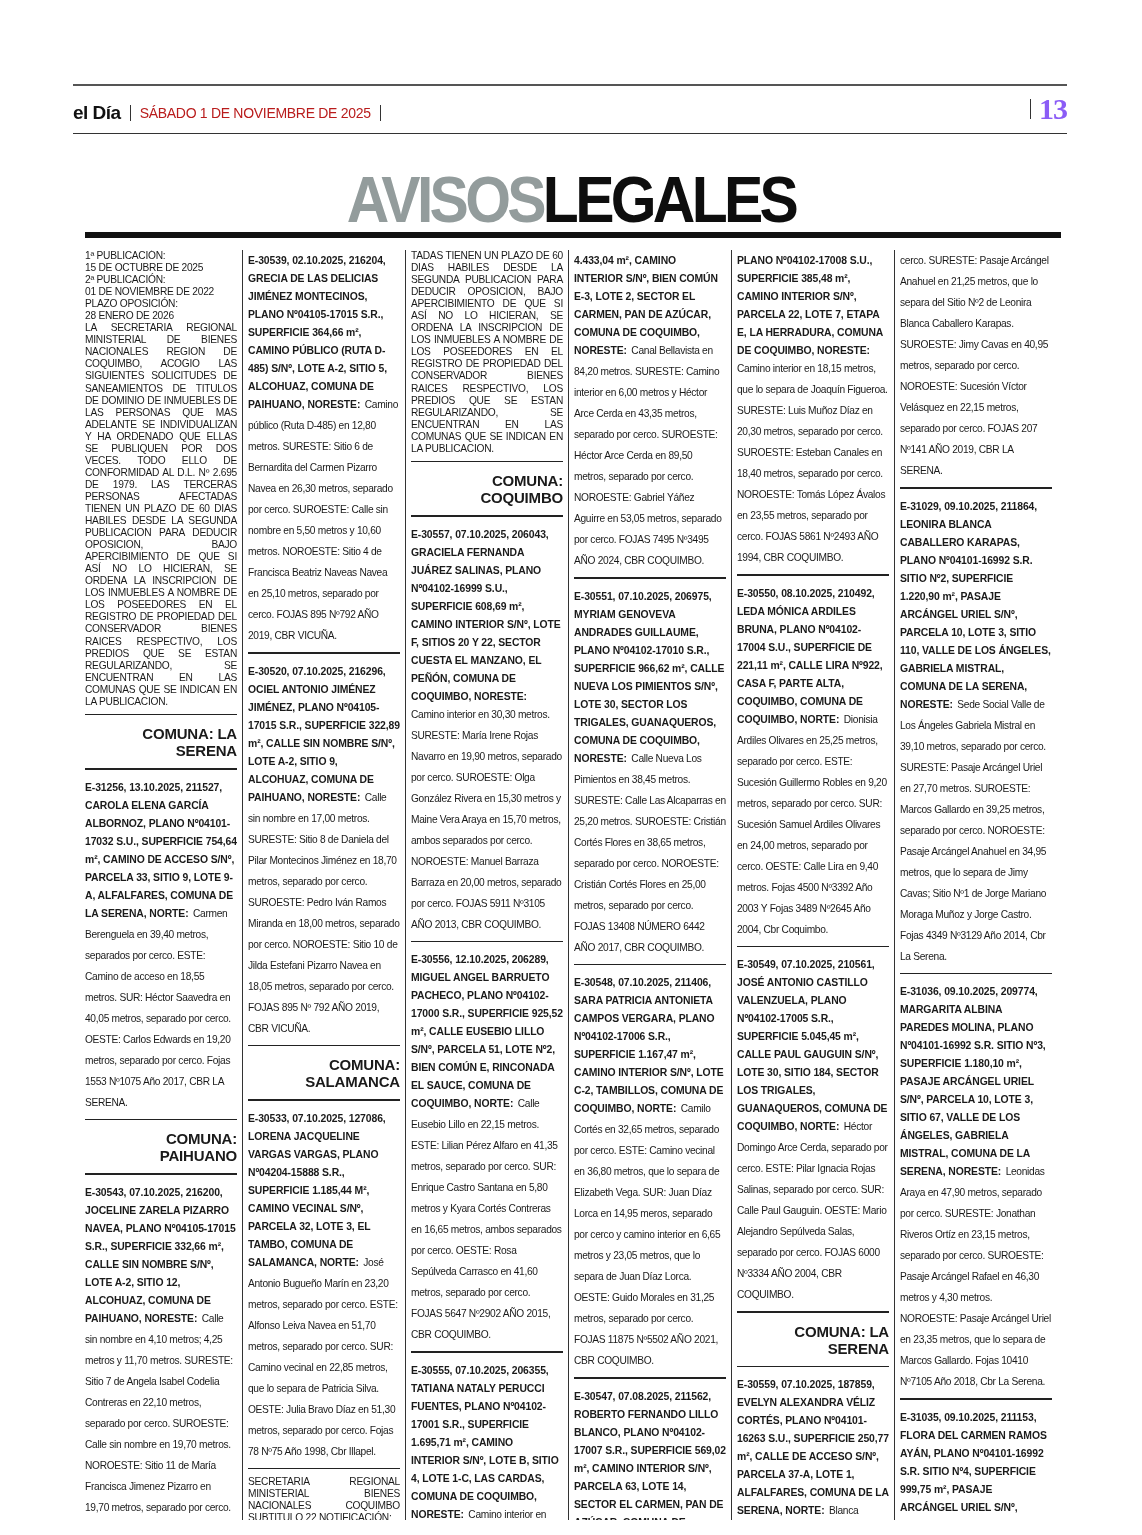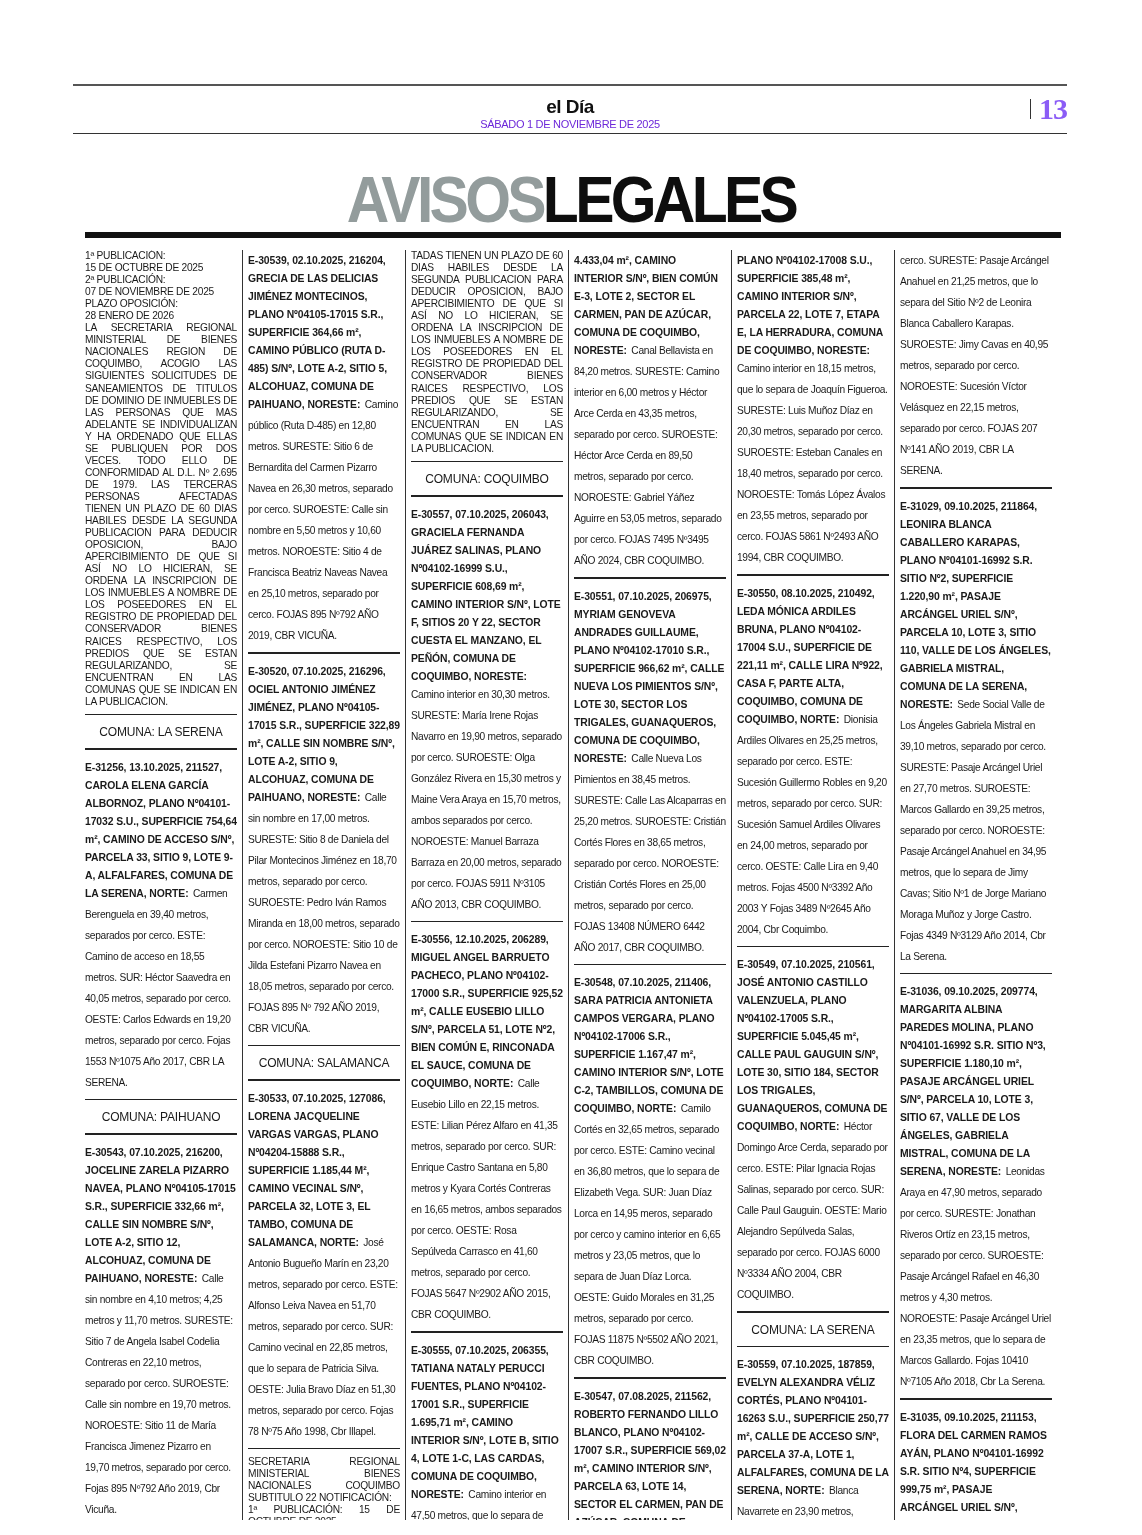--- a/index.html
+++ b/index.html
@@ -1,40 +1,40 @@
 <!DOCTYPE html>
 <html><head>
 <meta charset="utf-8">
 <style>
   html, body { margin:0; padding:0; background:#ffffff; }
   body { width:1142px; height:1535px; position:relative; overflow:hidden; font-family:"Liberation Sans", sans-serif; color:#1a1a1a; }
   .rule-top { position:absolute; left:73px; top:84px; width:994px; height:2px; background:#555; }
-  .masthead { position:absolute; left:73px; top:96px; width:994px; height:34px; display:flex; align-items:center;flex-direction:column; }
+  .masthead { position:absolute; left:73px; top:96px; width:994px; height:34px; display:flex; align-items:center; }
   .logo { font-family:"Liberation Sans", sans-serif; font-weight:bold; font-size:19px; letter-spacing:-0.5px; color:#111; }
   .sep { display:inline-block; width:1px; height:16px; background:#333; margin:0 9px; }
-  .dateline { font-size:11px; color:#6d28d9; letter-spacing:-0.3px; }
+  .dateline { font-size:14px; color:#b91c1c; letter-spacing:-0.3px; }
   .pagenum { position:absolute; right:0; top:-4px; display:flex; align-items:center; }
   .pagenum .bar { width:1px; height:20px; background:#333; margin-right:8px; }
   .pagenum span { font-family:"Liberation Serif", serif; font-size:30px; font-weight:bold; color:#8b5cf6; letter-spacing:-1px; }
   .rule-mast { position:absolute; left:73px; top:133px; width:994px; height:1px; background:#333; }
   .section-title { position:absolute; left:0; top:166px; width:1142px; text-align:center; font-family:"Liberation Sans", sans-serif; font-weight:bold; font-size:64px; letter-spacing:-4px; line-height:68px; transform:scaleX(0.92); }
   .section-title .a { color:#939c9c; }
   .section-title .b { color:#0e0e0e; }
   .rule-title { position:absolute; left:85px; top:232px; width:976px; height:6px; background:#111; }
   .columns { position:absolute; left:85px; top:250px; width:980px; height:1280px; display:flex; }
   .col { width:152px; padding:0 5px 0 5px; box-sizing:content-box; height:1270px; overflow:hidden; position:relative; }
   .col + .col { border-left:1.5px solid #333; }
   .col:first-child { padding-left:0; }
   .p { font-size:10.2px; line-height:12.05px; text-align:justify; margin:0; text-transform:none; letter-spacing:-0.25px; }
   .p.caps { text-transform:uppercase; }
   .notice { margin:0 0 5px 0; }
   .notice .hd { font-weight:bold; font-size:10.4px; line-height:12.05px; letter-spacing:-0.1px; text-align:justify; }
   .notice .bd { font-size:10.2px; line-height:21px; letter-spacing:-0.3px; text-align:justify; }
   .hr { height:1.5px; background:#222; margin:6px 0 7px 0; }
-  .comuna { font-weight:normal; font-size:12px; text-align:center; padding:3px 0; letter-spacing:-0.2px; }
+  .comuna { font-weight:bold; font-size:15px; text-align:right; padding:3px 0; letter-spacing:-0.2px; }
 </style>
 </head>
 <body>
 
 <div class="rule-top"></div>
 <div class="masthead">
   <span class="logo">el Día</span>
   <span class="sep"></span>
   <span class="dateline">SÁBADO 1 DE NOVIEMBRE DE 2025</span>
   <span class="sep"></span>
@@ -49,21 +49,21 @@
   <span class="a">AVISOS</span><span class="b">LEGALES</span>
 </div>
 <div class="rule-title"></div>
 
 <div class="columns">
 
   <div class="col">
     <p class="p">1ª PUBLICACIÓN:</p>
     <p class="p">15 DE OCTUBRE DE 2025</p>
     <p class="p">2ª PUBLICACIÓN:</p>
-    <p class="p">07 DE NOVIEMBRE DE 2025</p>
+    <p class="p">01 DE NOVIEMBRE DE 2022</p>
     <p class="p">PLAZO OPOSICIÓN:</p>
     <p class="p">28 ENERO DE 2026</p>
     <p class="p">LA SECRETARIA REGIONAL MINISTERIAL DE BIENES NACIONALES REGION DE COQUIMBO, ACOGIO LAS SIGUIENTES SOLICITUDES DE SANEAMIENTOS DE TITULOS DE DOMINIO DE INMUEBLES DE LAS PERSONAS QUE MAS ADELANTE SE INDIVIDUALIZAN Y HA ORDENADO QUE ELLAS SE PUBLIQUEN POR DOS VECES. TODO ELLO DE CONFORMIDAD AL D.L. Nº 2.695 DE 1979. LAS TERCERAS PERSONAS AFECTADAS TIENEN UN PLAZO DE 60 DIAS HABILES DESDE LA SEGUNDA PUBLICACION PARA DEDUCIR OPOSICION, BAJO APERCIBIMIENTO DE QUE SI ASÍ NO LO HICIERAN, SE ORDENA LA INSCRIPCION DE LOS INMUEBLES A NOMBRE DE LOS POSEEDORES EN EL REGISTRO DE PROPIEDAD DEL CONSERVADOR BIENES RAICES RESPECTIVO, LOS PREDIOS QUE SE ESTAN REGULARIZANDO, SE ENCUENTRAN EN LAS COMUNAS QUE SE INDICAN EN LA PUBLICACION.</p>
     <div class="hr"></div>
     <div class="comuna">COMUNA: LA SERENA</div>
     <div class="hr"></div>
     <div class="notice">
       <span class="hd">E-31256, 13.10.2025, 211527, CAROLA ELENA GARCÍA ALBORNOZ, PLANO Nº04101-17032 S.U., SUPERFICIE 754,64 m², CAMINO DE ACCESO S/Nº, PARCELA 33, SITIO 9, LOTE 9-A, ALFALFARES, COMUNA DE LA SERENA, NORTE:</span>
       <span class="bd"> Carmen Berenguela en 39,40 metros, separados por cerco. ESTE: Camino de acceso en 18,55 metros. SUR: Héctor Saavedra en 40,05 metros, separado por cerco. OESTE: Carlos Edwards en 19,20 metros, separado por cerco. Fojas 1553 Nº1075 Año 2017, CBR LA SERENA.</span>
     </div>

